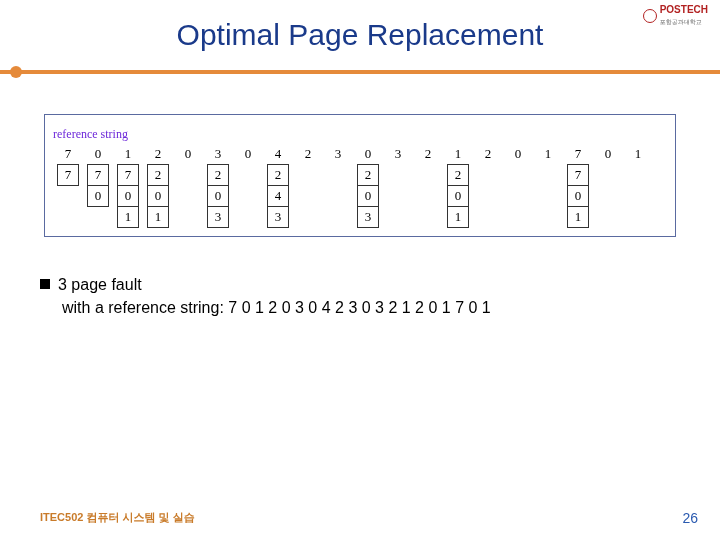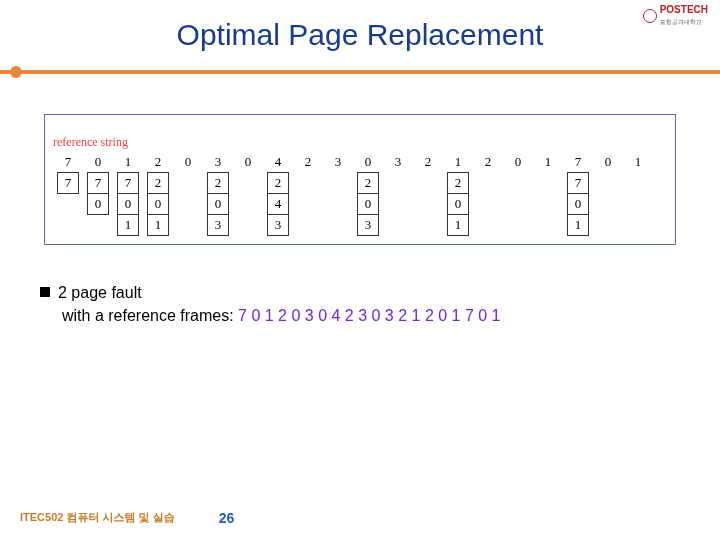--- a/index.html
+++ b/index.html
@@ -52,23 +52,23 @@
   }
   .diagram-wrap {
     margin: 40px 44px 0 44px;
     border: 1px solid #5a6aa0;
     padding: 4px 4px 8px 4px;
     background: #fff;
     position: relative;
   }
   .ref-label, .frames-label {
     font-size: 12px;
-    color: #ef4444;
+    color: #6d28d9;
     font-family: "Times New Roman", serif;
-    margin: 16px 0 4px 4px;
+    margin: 8px 0 4px 4px;
   }
   .frames-label { margin-top: 10px; }
   .ref-row {
     display: flex;
     padding: 0 4px;
     justify-content: flex-start;
   }
   .ref-cell {
     width: 30px;
     text-align: center;
@@ -101,33 +101,33 @@
   }
   .cell:first-child { margin-top: 0; }
   .bullets {
     margin: 36px 40px 0 40px;
     font-size: 16px;
     line-height: 1.45;
   }
   .bullets .bullet-mark {
     display:inline-block; width: 10px; height:10px; background:#000; margin-right:8px; vertical-align: 1px;
   }
-  .ref-nums { color: #6d28d9; }
+  .ref-nums { color: #000000; }
   .footer {
     position: absolute;
     bottom: 14px;
-    left: 20px;
+    left: 40px;
     right: 22px;
     display: flex;
-    justify-content: flex-start;
+    justify-content: space-between;
     font-size: 11px;
     color: #c97b2a;
     font-weight: bold;
   }
-  .pagenum { color: #2a5ab0; font-size: 14px; font-weight: bold; margin-left: 44px; }
+  .pagenum { color: #2a5ab0; font-size: 14px; font-weight: normal; margin-left: 44px; }
   .indent-cont { margin-left: 22px; }
 </style>
 </head>
 <body>
 
 <div class="logo">
   <span class="logo-seal"></span>
   <span>
     <span>POSTECH</span><br>
     <span class="logo-sub">포항공과대학교</span>
@@ -213,23 +213,23 @@
         <div class="cell">0</div>
         <div class="cell">1</div>
       </div>
       <div class="slot"></div>
       <div class="slot"></div>
     </div>
 </div>
 
 <div class="bullets">
   <div>
-    <span class="bullet-mark"></span><span>2 page fault</span>
+    <span class="bullet-mark"></span><span>3 page fault</span>
   </div>
   <div class="indent-cont">
-    <span>with a reference frames: </span><span class="ref-nums">7 0 1 2 0 3 0 4 2 3 0 3 2 1 2 0 1 7 0 1</span>
+    <span>with a reference string: </span><span class="ref-nums">7 0 1 2 0 3 0 4 2 3 0 3 2 1 2 0 1 7 0 1</span>
   </div>
 </div>
 
 <div class="footer">
   <span>ITEC502 컴퓨터 시스템 및 실습</span>
   <span class="pagenum">26</span>
 </div>
 
 </body></html>

